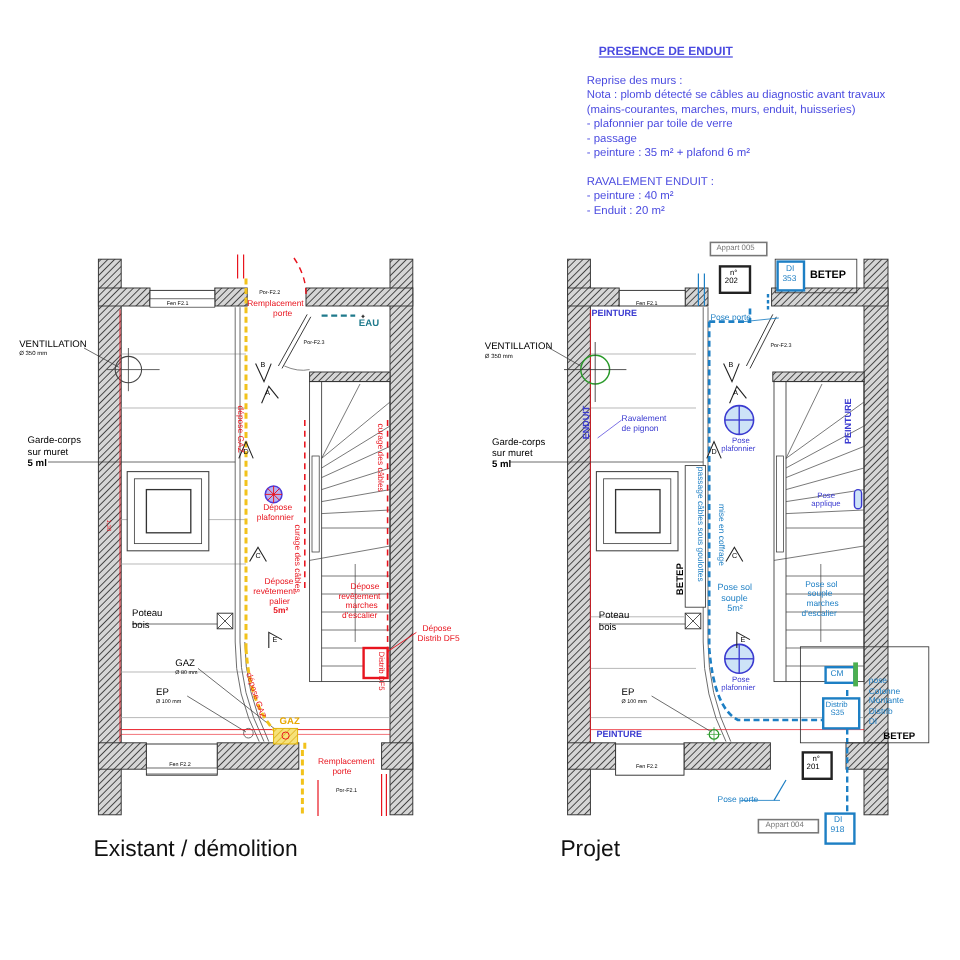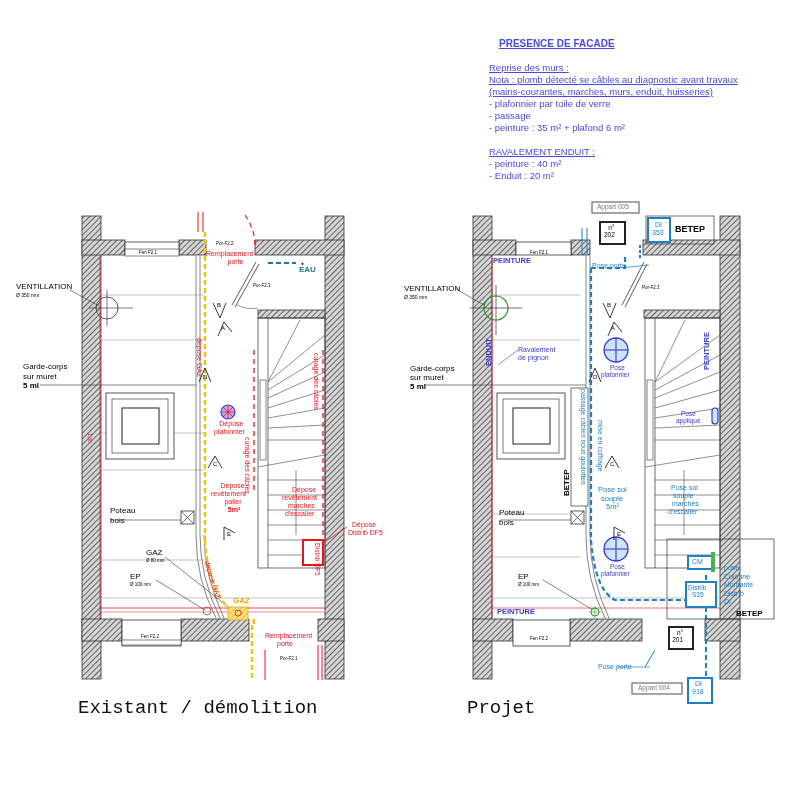--- a/index.html
+++ b/index.html
@@ -1,23 +1,23 @@
 <!DOCTYPE html>
 <html><head>
 <meta charset="utf-8">
 <style>
   html,body{margin:0;padding:0;background:#fff;}
   body{width:800px;height:800px;position:relative;overflow:hidden;font-family:"Liberation Sans",sans-serif;}
   #canvas{position:absolute;left:0;top:0;width:800px;height:800px;}
   .lbl{position:absolute;white-space:nowrap;line-height:1.15;}
   .notes{position:absolute;left:489px;top:38px;color:#4a4ae0;font-size:9.5px;line-height:12px;}
   .notes .title{font-weight:bold;text-decoration:underline;margin-left:10px;font-size:10px;}
-  .notes .u{text-decoration:underline;}
+  .notes .u{}
   .notes .gap{height:12px;}
-  .caption{position:absolute;top:697px;font-size:19px;color:#111;font-family:Liberation Mono, monospace;}
+  .caption{position:absolute;top:697px;font-size:19px;color:#111;}
 </style>
 </head>
 <body>
 
 <svg id="canvas" width="800" height="800" viewBox="0 0 800 800" xmlns="http://www.w3.org/2000/svg">
   <defs>
     <pattern id="hatch" width="4" height="4" patternUnits="userSpaceOnUse" patternTransform="rotate(45)">
       <rect width="4" height="4" fill="#d6d6d6"></rect>
       <line x1="0" y1="0" x2="0" y2="4" stroke="#444" stroke-width="1.6"></line>
     </pattern>
@@ -255,21 +255,21 @@
       <path d="M603 303 L610 318 L616 303"></path>
       <path d="M608 336 L614 322 L622 332"></path>
       <path d="M589 382 L595 368 L601 382"></path>
       <path d="M605 468 L612 456 L619 468"></path>
       <path d="M614 540 L614 527 L625 533"></path>
     </g>
   </g>
 </svg>
 
 <div class="notes">
-  <div class="title">PRESENCE DE FACADE</div>
+  <div class="title">PRESENCE DE ENDUIT</div>
   <div class="gap"></div>
   <div class="u">Reprise des murs :</div>
   <div class="u">Nota : plomb détecté se câbles au diagnostic avant travaux</div>
   <div class="u">(mains-courantes, marches, murs, enduit, huisseries)</div>
   <div>- plafonnier par toile de verre</div>
   <div>- passage</div>
   <div>- peinture : 35 m² + plafond 6 m²</div>
   <div class="gap"></div>
   <div class="u">RAVALEMENT ENDUIT :</div>
   <div>- peinture : 40 m²</div>

